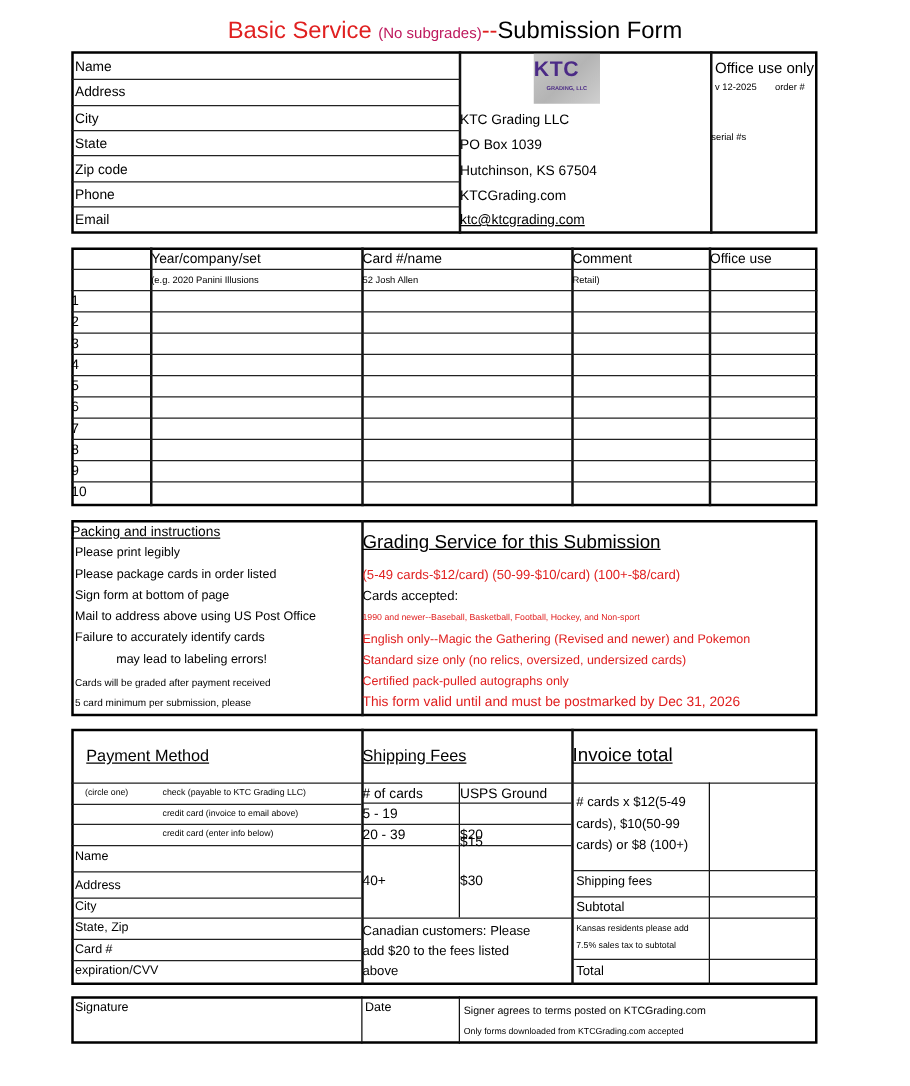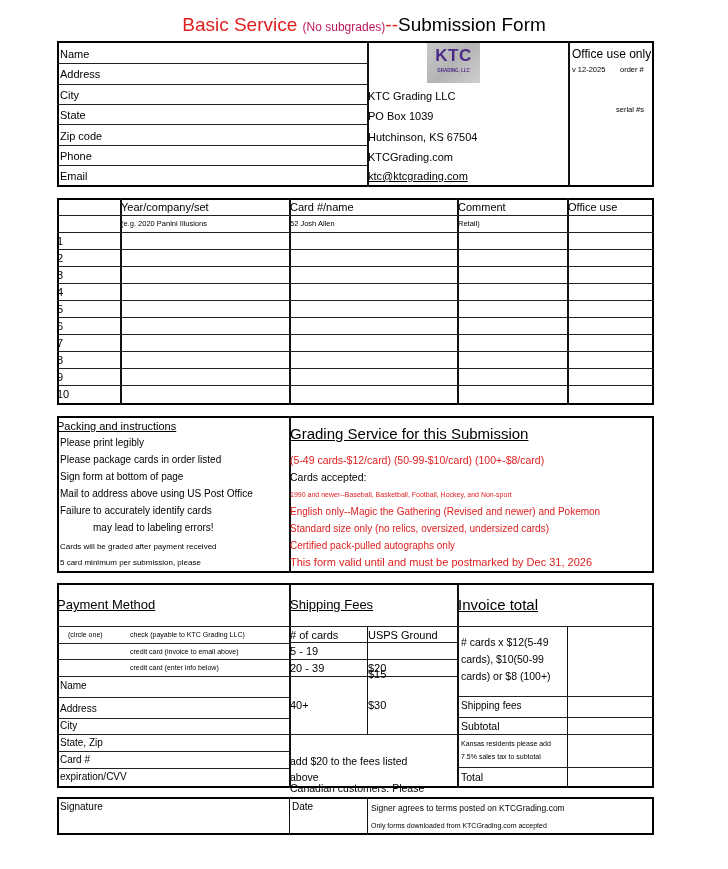--- a/index.html
+++ b/index.html
@@ -8,21 +8,21 @@
   .title .red { color:#e02020; }
   .title .small { font-size:12px; color:#be185d; }
   .box { position:absolute; border:2.5px solid #000; box-sizing:border-box; }
   .vline { position:absolute; width:0; border-left:2px solid #111; }
   .hline { position:absolute; height:0; border-top:1.5px solid #222; }
   .txt { position:absolute; white-space:nowrap; font-size:11px; line-height:14px; }
   .c { }
   .u { text-decoration:underline; }
   .red { color:#e02020; }
   .logo { position:absolute; left:427px; top:43px; width:53px; height:40px; background:linear-gradient(135deg,#c8c8c8,#b4b4b4 50%,#cfcfcf); }
-  .logo .k { position:absolute; left:0; width:100%; top:3px; text-align:center; font-weight:bold; font-size:17px; color:#4b2a86; letter-spacing:0.5px; }
+  .logo .k { position:absolute; left:0; width:100%; top:3px; text-align:left; font-weight:bold; font-size:17px; color:#4b2a86; letter-spacing:0.5px; }
   .logo .g { position:absolute; left:0; width:100%; top:25px; text-align:center; font-size:4.5px; font-weight:bold; color:#4b2a86; }
 </style>
 </head>
 <body>
 
 <div class="title">
   <span class="red">Basic Service</span>
   <span class="small">(No subgrades)</span><span class="red">--</span><span>Submission Form</span>
 </div>
 
@@ -51,21 +51,21 @@
 </div>
 <div class="txt c" style="left:368px;top:89px;width:201px;">KTC Grading LLC</div>
 <div class="txt c" style="left:368px;top:109px;width:201px;">PO Box 1039</div>
 <div class="txt c" style="left:368px;top:130px;width:201px;">Hutchinson, KS 67504</div>
 <div class="txt c" style="left:368px;top:150px;width:201px;">KTCGrading.com</div>
 <div class="txt c" style="left:368px;top:169px;width:173px;text-decoration:underline;">ktc@ktcgrading.com</div>
 
 <div class="txt" style="left:572px;top:47px;font-size:12px;">Office use only</div>
 <div class="txt" style="left:572px;top:63px;font-size:7.5px;">v 12-2025</div>
 <div class="txt" style="left:620px;top:63px;font-size:7.5px;">order #</div>
-<div class="txt c" style="left:569px;top:103px;width:85px;font-size:7.5px;padding-left:47px;">serial #s</div>
+<div class="txt c" style="left:569px;top:103px;width:85px;font-size:7.5px;">serial #s</div>
 
 <div class="box" style="left:57px;top:198px;width:597px;height:207px;"></div>
 <div class="vline" style="left:120px;top:198px;height:207px;"></div>
 <div class="vline" style="left:289px;top:198px;height:207px;"></div>
 <div class="vline" style="left:457px;top:198px;height:207px;"></div>
 <div class="vline" style="left:567px;top:198px;height:207px;"></div>
 <div class="hline" style="left:57px;top:215px;width:597px;"></div>
 <div class="hline" style="left:57px;top:232px;width:597px;"></div>
 <div class="hline" style="left:57px;top:249px;width:597px;"></div>
 <div class="hline" style="left:57px;top:266px;width:597px;"></div>
@@ -117,21 +117,21 @@
 <div class="txt c red" style="left:290px;top:505px;width:364px;font-size:10px;">English only--Magic the Gathering (Revised and newer) and Pokemon</div>
 <div class="txt c red" style="left:290px;top:522px;width:364px;font-size:10px;">Standard size only (no relics, oversized, undersized cards)</div>
 <div class="txt c red" style="left:290px;top:539px;width:364px;font-size:10px;">Certified pack-pulled autographs only</div>
 <div class="txt c red" style="left:290px;top:555px;width:364px;font-size:11px;">This form valid until and must be postmarked by Dec 31, 2026</div>
 
 <div class="box" style="left:57px;top:583px;width:597px;height:205px;"></div>
 <div class="vline" style="left:289px;top:583px;height:205px;"></div>
 <div class="vline" style="left:457px;top:583px;height:205px;"></div>
 <div class="hline" style="left:57px;top:626px;width:597px;"></div>
 
-<div class="txt c u" style="left:57px;top:597px;width:196px;font-size:13px;line-height:16px;">Payment Method</div>
+<div class="txt c u" style="left:57px;top:597px;width:196px;font-size:13px;line-height:16px;padding-left:12px;">Payment Method</div>
 <div class="hline" style="left:57px;top:643px;width:232px;"></div>
 <div class="hline" style="left:57px;top:659px;width:232px;"></div>
 <div class="hline" style="left:57px;top:676px;width:232px;"></div>
 <div class="hline" style="left:57px;top:697px;width:232px;"></div>
 <div class="hline" style="left:57px;top:718px;width:232px;"></div>
 <div class="hline" style="left:57px;top:734px;width:232px;"></div>
 <div class="hline" style="left:57px;top:751px;width:232px;"></div>
 <div class="hline" style="left:57px;top:768px;width:232px;"></div>
 
 <div class="txt" style="left:68px;top:628px;font-size:7px;">(circle one)</div>
@@ -153,21 +153,21 @@
 <div class="hline" style="left:290px;top:734px;width:167px;"></div>
 
 <div class="txt c" style="left:290px;top:628px;width:77px;"># of cards</div>
 <div class="txt c" style="left:368px;top:628px;width:89px;">USPS Ground</div>
 <div class="txt c" style="left:290px;top:644px;width:77px;">5 - 19</div>
 <div class="txt c" style="left:368px;top:644px;width:89px;margin-top:23px;">$15</div>
 <div class="txt c" style="left:290px;top:661px;width:77px;">20 - 39</div>
 <div class="txt c" style="left:368px;top:661px;width:89px;">$20</div>
 <div class="txt c" style="left:290px;top:698px;width:77px;">40+</div>
 <div class="txt c" style="left:368px;top:698px;width:89px;">$30</div>
-<div class="txt c" style="left:290px;top:780px;width:195px;font-size:10.5px;line-height:16px;">Canadian customers:  Please</div>
+<div class="txt c" style="left:290px;top:737px;width:195px;font-size:10.5px;line-height:16px;">Canadian customers:  Please</div>
 <div class="txt c" style="left:290px;top:753px;width:167px;font-size:10.5px;line-height:16px;">add $20 to the fees listed</div>
 <div class="txt c" style="left:290px;top:769px;width:167px;font-size:10.5px;line-height:16px;">above</div>
 
 <div class="txt c u" style="left:458px;top:596px;width:196px;font-size:15px;line-height:18px;">Invoice total</div>
 <div class="vline" style="left:567px;top:626px;height:162px;border-left-width:1.5px;"></div>
 <div class="hline" style="left:458px;top:696px;width:196px;"></div>
 <div class="hline" style="left:458px;top:717px;width:196px;"></div>
 <div class="hline" style="left:458px;top:734px;width:196px;"></div>
 <div class="hline" style="left:458px;top:767px;width:196px;"></div>
 

